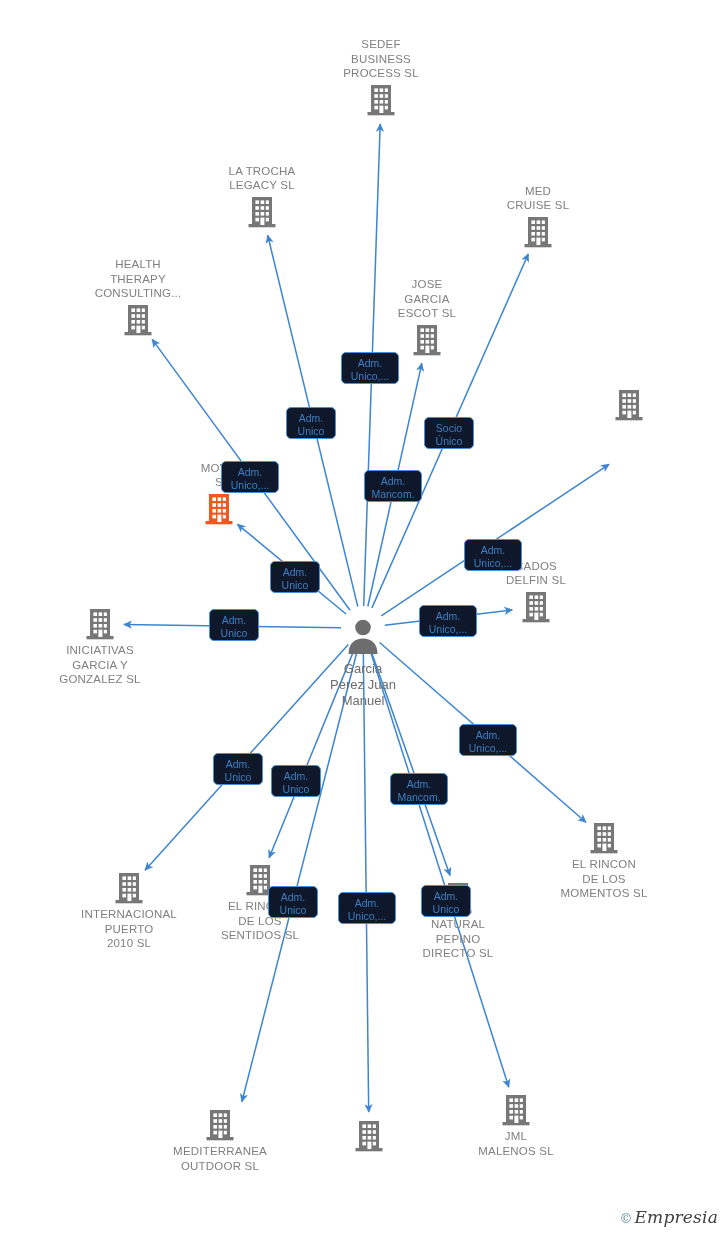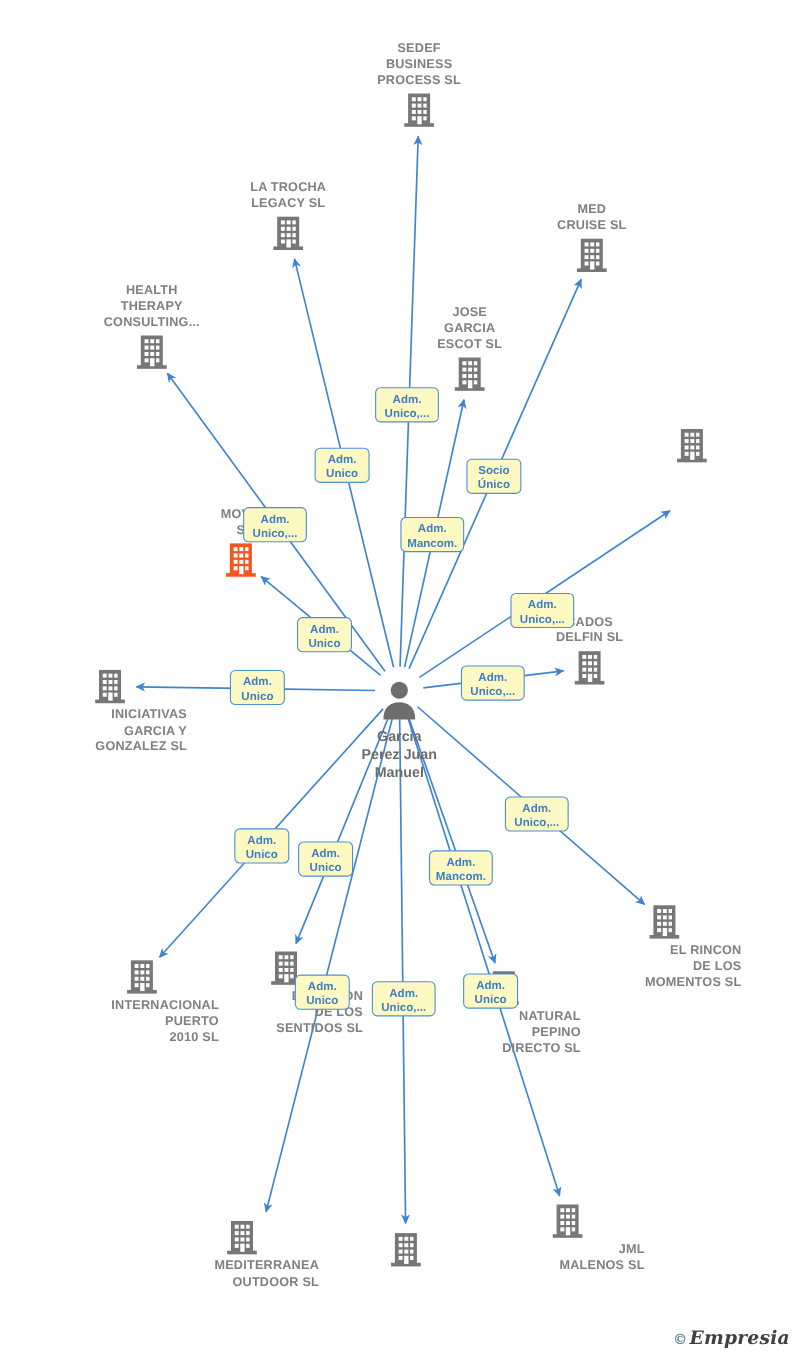--- a/index.html
+++ b/index.html
@@ -9,21 +9,20 @@
   }
   body {
     font-family: "Liberation Sans", sans-serif;
   }
   #canvas {
     position: relative;
     width: 728px;
     height: 1235px;
     background: #ffffff;
     overflow: hidden;
-    font-weight: bold;
   }
   #edges {
     position: absolute;
     left: 0;
     top: 0;
     width: 728px;
     height: 1235px;
     pointer-events: none;
   }
   .node {
@@ -38,42 +37,42 @@
   }
   .node .label {
     display: block;
     font-size: 11.5px;
     line-height: 14.6px;
     color: #808080;
     letter-spacing: 0.2px;
     white-space: pre-line;
   }
   .node.label-above .label { margin-bottom: 2px; }
-  .node.label-below .label { margin-top: 2px; text-align: right; }
+  .node.label-below .label { margin-top: 2px; }
 
   .person {
     position: absolute;
     width: 150px;
     margin-left: -75px;
     text-align: center;
   }
   .person .label {
     display: block;
     font-size: 13px;
     line-height: 16px;
     color: #6d6d6d;
     white-space: pre-line;
     margin-top: 1px;
   }
   .reltag {
     position: absolute;
     box-sizing: border-box;
     border: 1.3px solid #4a90d9;
     border-radius: 5px;
-    background: #fef9c3;
+    background: #0f172a;
     color: #3d7fc1;
     font-size: 10.5px;
     line-height: 13px;
     text-align: center;
     padding: 4px 4px 4px 4px;
     white-space: pre-line;
   }
   .watermark {
     position: absolute;
     right: 10px;

